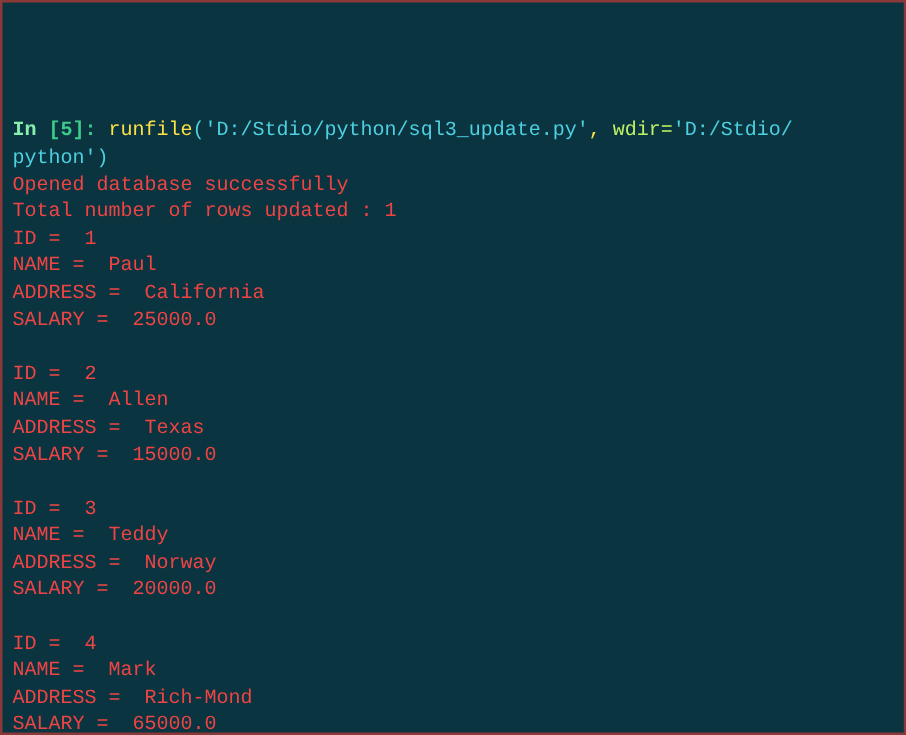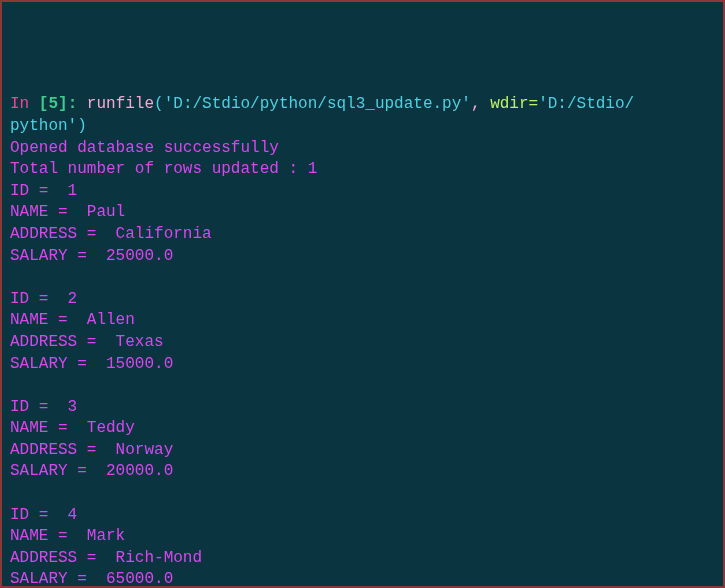--- a/index.html
+++ b/index.html
@@ -14,48 +14,48 @@
       font-size: 16px;
       line-height: 1.35;
       padding: 6px 8px;
       width: 725px;
       height: 588px;
       border: 2px solid #8b3838;
       white-space: pre;
       overflow: hidden;
     }
     .prompt-in {
-      color: #ec4899;
-      font-weight: normal;
+      color: #86efac;
+      font-weight: bold;
       text-align: center;
     }
     .prompt-bracket {
       color: #3dcc8b;
       font-weight: bold;
     }
     .prompt-num {
       color: #3dcc8b;
       font-weight: bold;
     }
     .code-call {
-      color: #f9a8d4;
+      color: #fde047;
       text-align: center;
     }
     .code-str {
       color: #4dd0e1;
       font-family: Liberation Mono, monospace;
     }
     .code-arg {
       color: #bef264;
     }
     .code-paren {
       color: #4dd0e1;
     }
     .output-text {
-      color: #d946ef;
+      color: #ef4444;
     }
     .line {
       display: block;
     }
     .blank {
       height: 1.35em;
     }
   </style>
 </head>
 <body>

